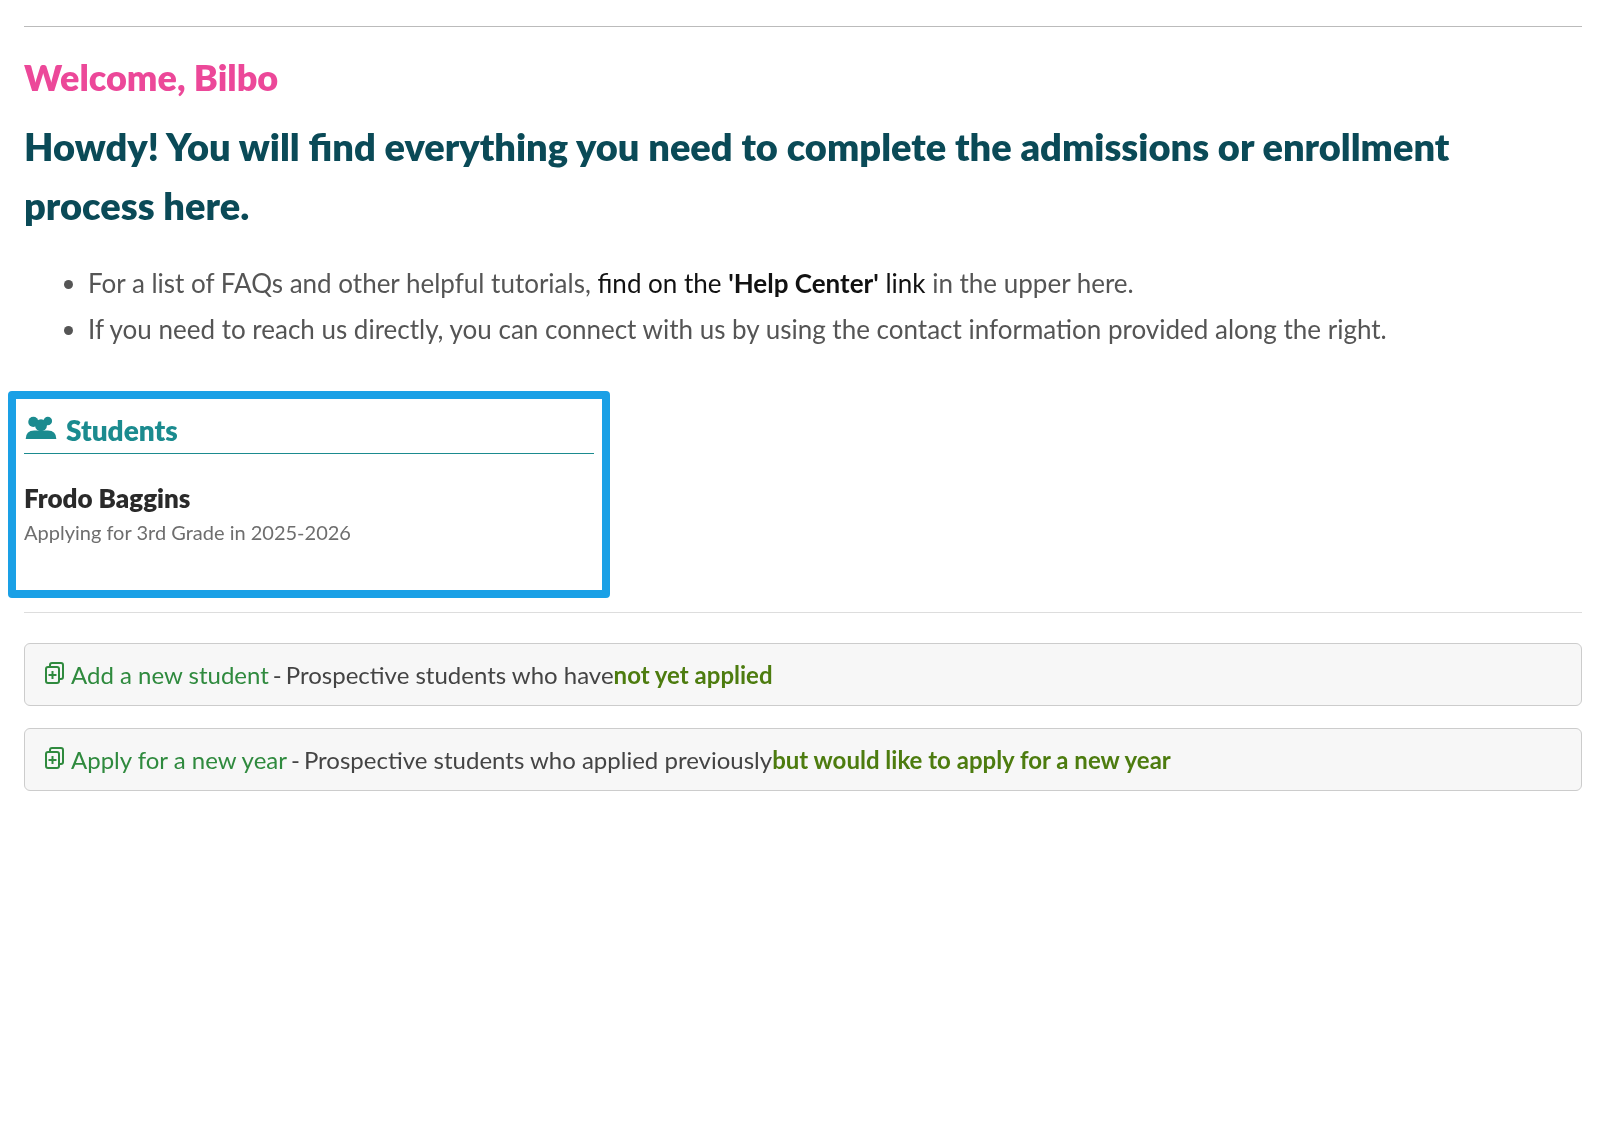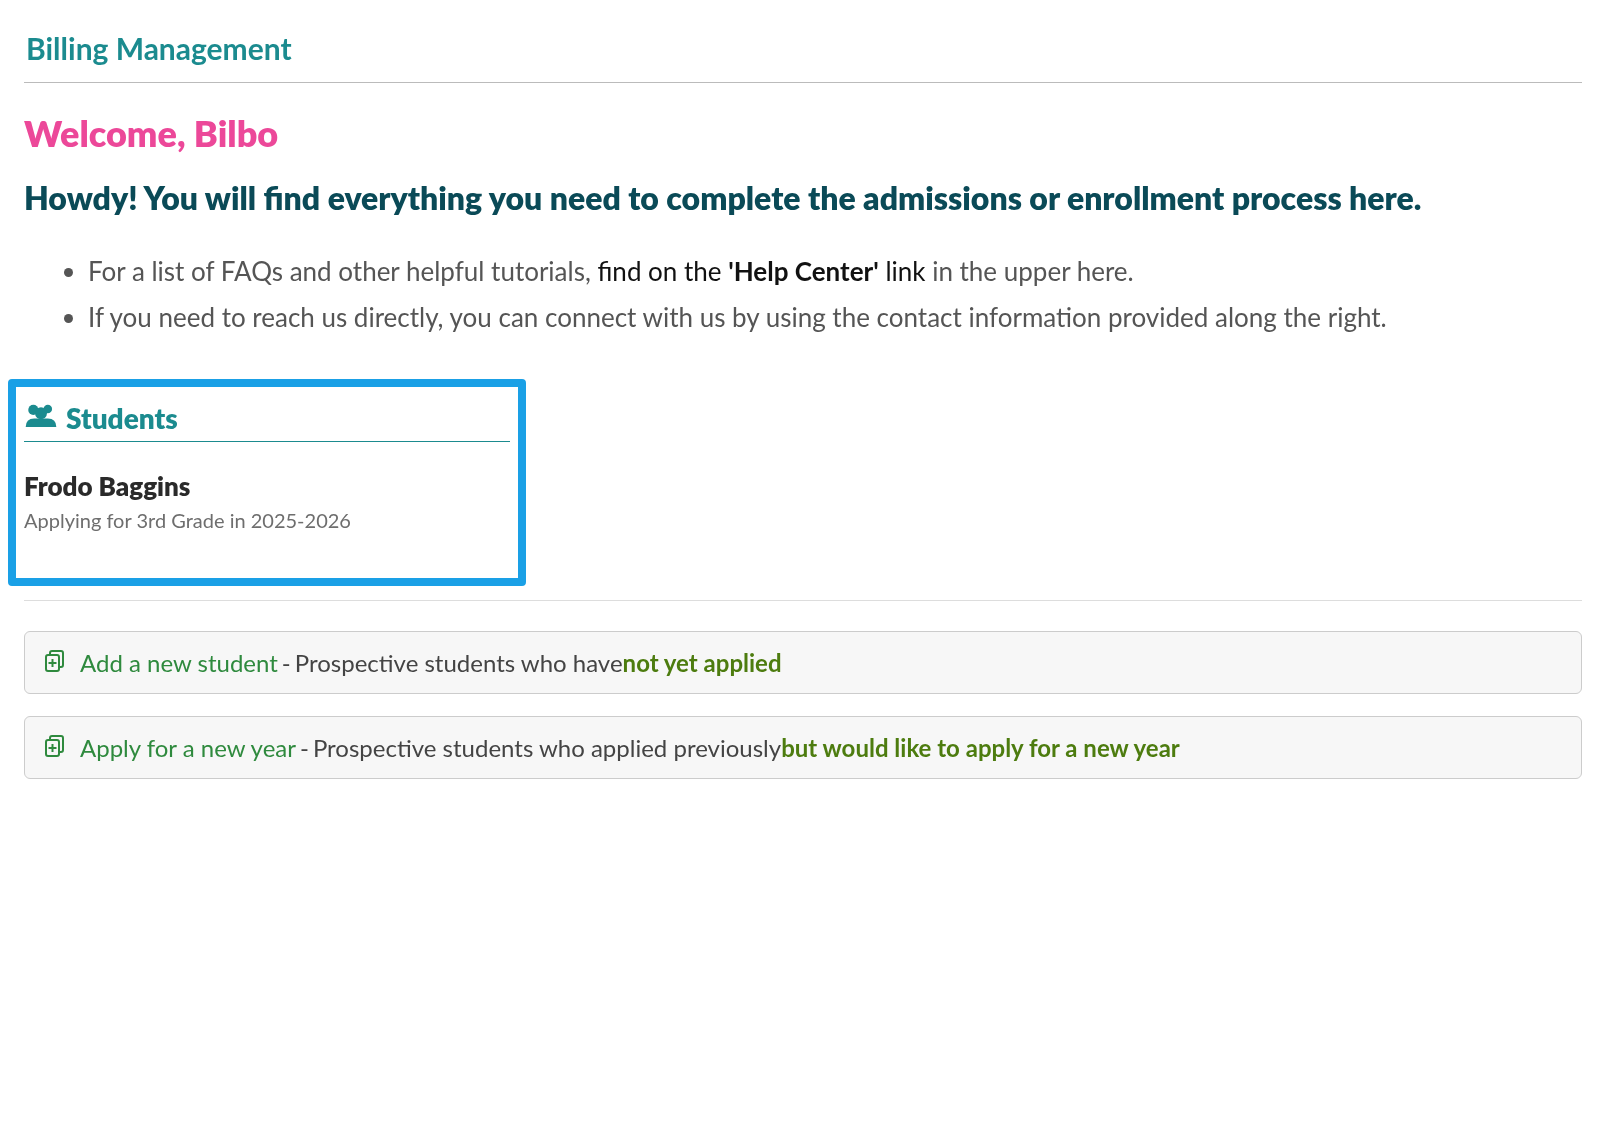--- a/index.html
+++ b/index.html
@@ -32,21 +32,21 @@
       background: #1b8b8f;
     }
     .welcome {
       margin-top: 28px;
       font-size: 36px;
       font-weight: 800;
       color: #ec4899;
     }
     .intro {
       margin-top: 18px;
-      font-size: 32px;
+      font-size: 38px;
       font-weight: 800;
       color: #0a4a57;
       line-height: 1.55;
     }
     .bullets {
       margin-top: 28px;
       padding-left: 64px;
       list-style: disc;
     }
     .bullets li {
@@ -69,21 +69,21 @@
       align-items: center;
       gap: 8px;
       font-size: 28px;
       font-weight: 800;
       color: #1b8b8f;
     }
     .highlight-box {
       border: 8px solid #1aa0e6;
       border-radius: 4px;
       padding: 14px 8px 46px 8px;
-      width: 518px;
+      width: 602px;
       margin-left: -16px;
     }
     .student-name {
       font-size: 26px;
       font-weight: 800;
       color: #2a2a2a;
       margin-top: 28px;
     }
     .student-status {
       font-size: 20px;
@@ -106,32 +106,31 @@
       display: flex;
       align-items: center;
       flex-wrap: wrap;
     }
     .action-link {
       color: #2f8a3e;
       font-weight: 400;
       cursor: pointer;
       display: inline-flex;
       align-items: center;
-      gap: 13px;
+      gap: 4px;
     }
     .action-link svg { flex-shrink: 0; }
     .action-box .dash { margin: 0 4px; }
     .action-box .bold { font-weight: 700; color: #4d7c0f; }
     .people-icon { width: 34px; height: 28px; }
   </style>
 </head>
 <body>
 
 <div class="tabs">
-  <div class="tab">Billing Management</div>
 </div>
 
 <h1 class="welcome">Welcome, Bilbo</h1>
 
 <p class="intro">Howdy! You will find everything you need to complete the admissions or enrollment process here.</p>
 
 <ul class="bullets">
   <li>
     <span>For a list of FAQs and other helpful tutorials, </span><span class="bold">find on the </span><span class="bold-strong">'Help Center'</span><span class="bold"> link</span><span> in the upper here.</span>
   </li>

